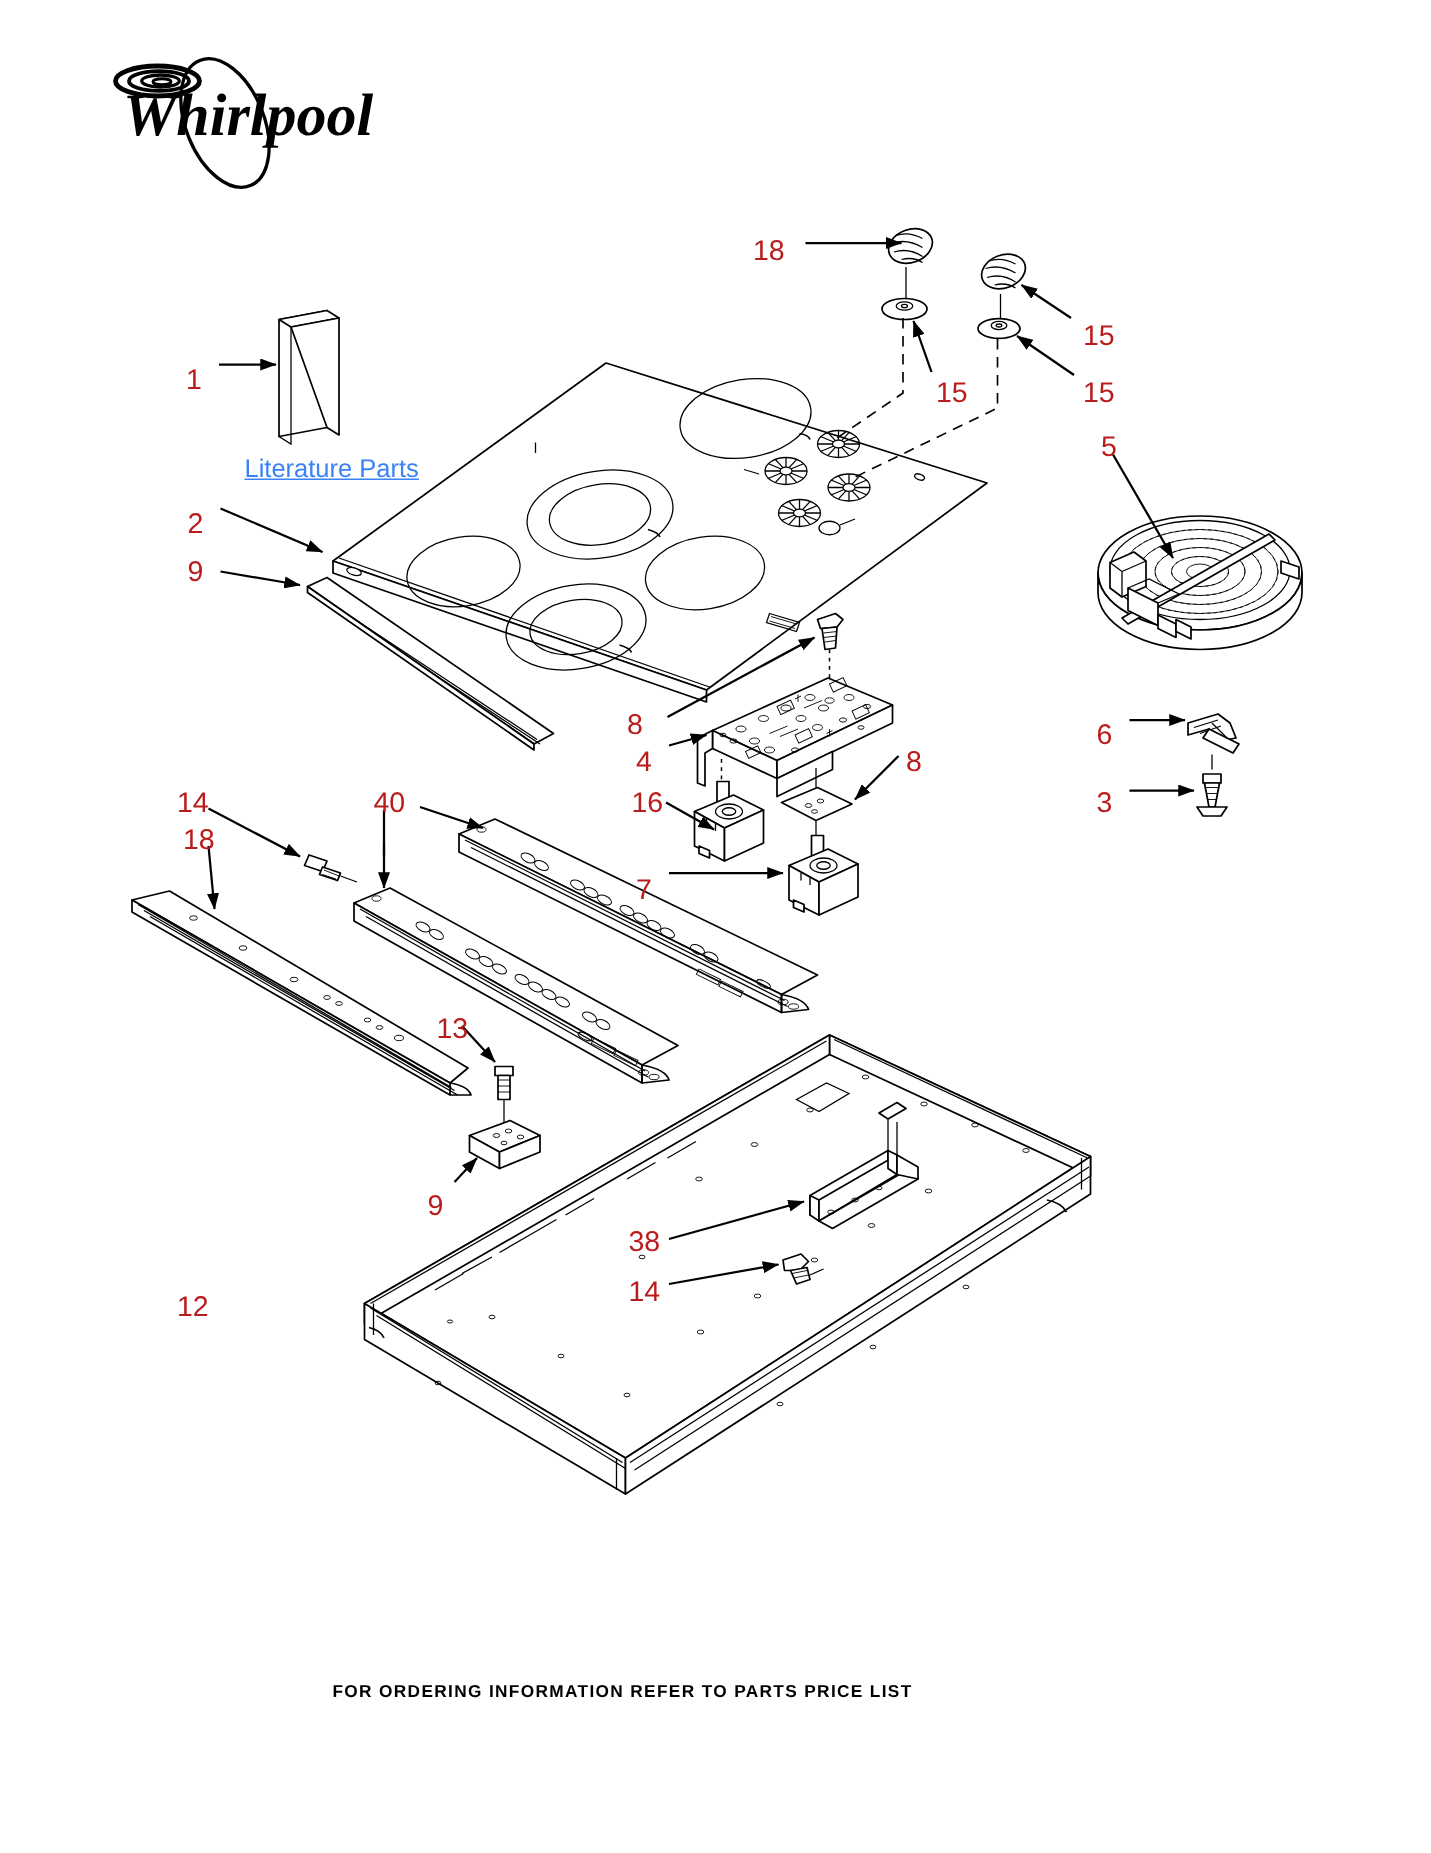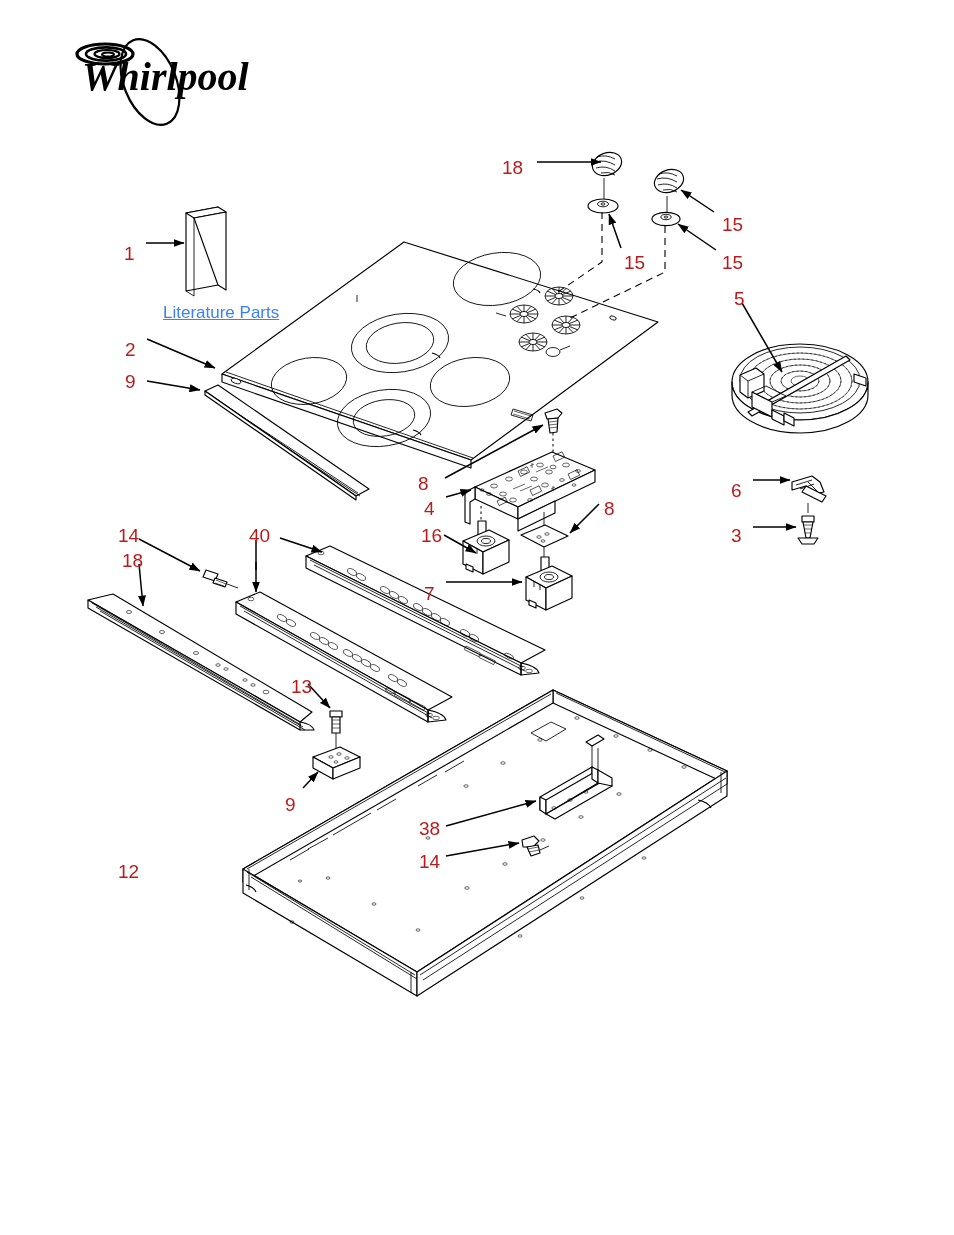--- a/index.html
+++ b/index.html
@@ -507,14 +507,15 @@
   <div class="lbl" style="left:122px;top:551px;">18</div>
   <div class="lbl" style="left:249px;top:526px;">40</div>
   <div class="lbl" style="left:291px;top:677px;">13</div>
   <div class="lbl" style="left:285px;top:795px;">9</div>
   <div class="lbl" style="left:118px;top:862px;text-align:right;">12</div>
   <div class="lbl" style="left:419px;top:819px;">38</div>
   <div class="lbl" style="left:419px;top:852px;">14</div>
 
   <div class="cap" style="left:163px;top:303px;">Literature Parts</div>
 
+  <div id="footer">FOR ORDERING INFORMATION REFER TO PARTS PRICE LIST</div>
 
 </div>
 
 </body></html>

